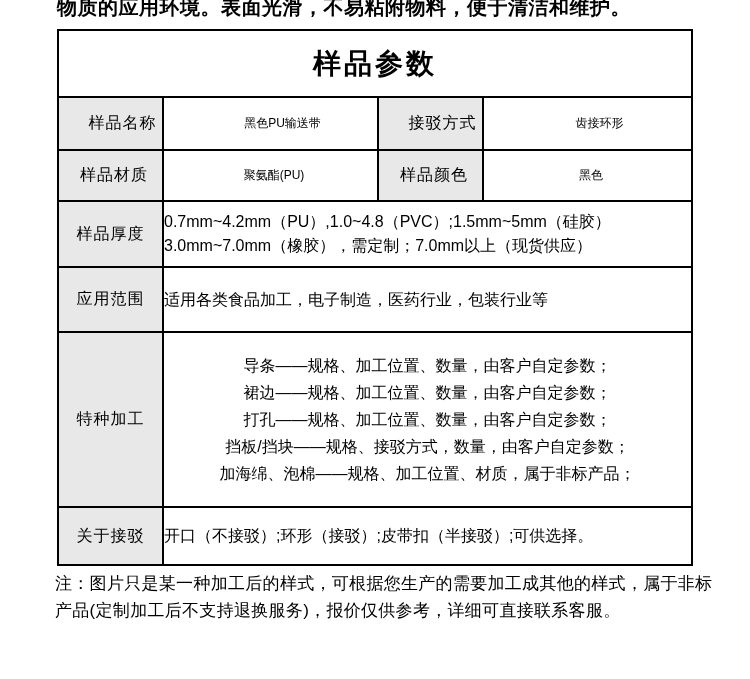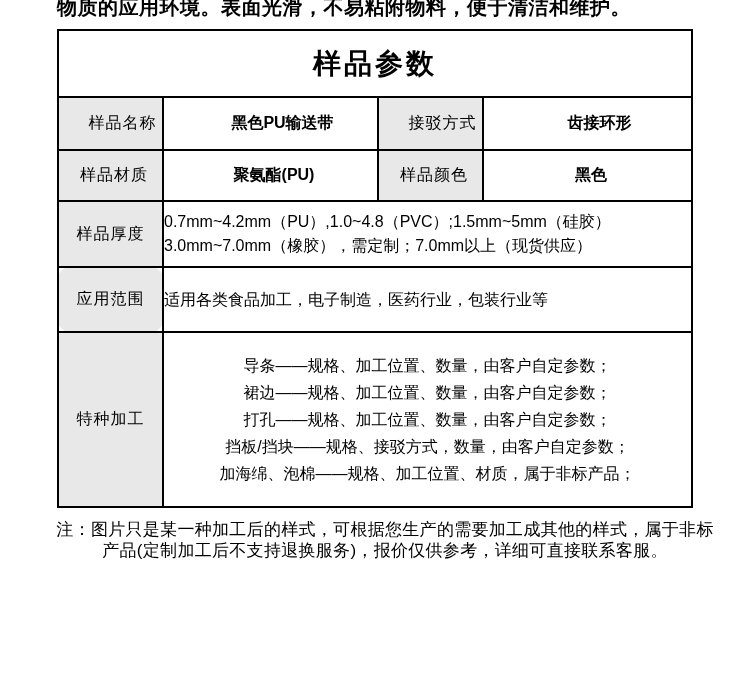--- a/index.html
+++ b/index.html
@@ -33,45 +33,44 @@
   }
   .lbl {
     background: #e8e8e8;
     text-align: center;
     font-size: 16px;
     font-weight: 400;
     letter-spacing: 1px;
   }
   .val {
     text-align: center;
-    font-size: 16px;
-    font-weight: 700;
+    font-size: 12px;
+    font-weight: 400;
   }
   .r-pair-1 td { height: 51px; padding-left: 24px; }
   .r-pair-2 td { height: 49px; padding-left: 7px; }
   .r-thickness td { height: 64px; }
-  .r-range td { height: 63px; border-radius: 12px; }
+  .r-range td { height: 63px; }
   .r-special td { height: 173px; }
   .r-joint td { height: 56px; }
   .content {
     font-size: 16px;
     font-weight: 400;
     padding: 6px 8px 6px 16px;
     vertical-align: middle;
   }
   .content .line { line-height: 24px; }
   .r-special .content .line { line-height: 27px; text-align: center; }
   .note {
-    margin: 11px 0 0 55px;
+    margin: 4px 0 0 55px;
     width: 660px;
     font-size: 17px;
     font-weight: 400;
-    line-height: 21px;
+    line-height: 27px;
     letter-spacing: 0.3px;
-    text-align: center;
   }
 </style>
 </head>
 <body>
 
 <div>
 
   <p class="intro">物质的应用环境。表面光滑，不易粘附物料，便于清洁和维护。</p>
 
   <table class="param-table">
@@ -119,18 +118,24 @@
         <td class="lbl">特种加工</td>
         <td class="content" colspan="3">
           <div class="line">导条——规格、加工位置、数量，由客户自定参数；</div>
           <div class="line">裙边——规格、加工位置、数量，由客户自定参数；</div>
           <div class="line">打孔——规格、加工位置、数量，由客户自定参数；</div>
           <div class="line">挡板/挡块——规格、接驳方式，数量，由客户自定参数；</div>
           <div class="line">加海绵、泡棉——规格、加工位置、材质，属于非标产品；</div>
         </td>
       </tr>
 
+      <tr class="r-joint">
+        <td class="lbl">关于接驳</td>
+        <td class="content" colspan="3">
+          <div class="line">开口（不接驳）;环形（接驳）;皮带扣（半接驳）;可供选择。</div>
+        </td>
+      </tr>
     </tbody>
   </table>
 
   <p class="note">注：图片只是某一种加工后的样式，可根据您生产的需要加工成其他的样式，属于非标产品(定制加工后不支持退换服务)，报价仅供参考，详细可直接联系客服。</p>
 
 </div>
 
 </body></html>

